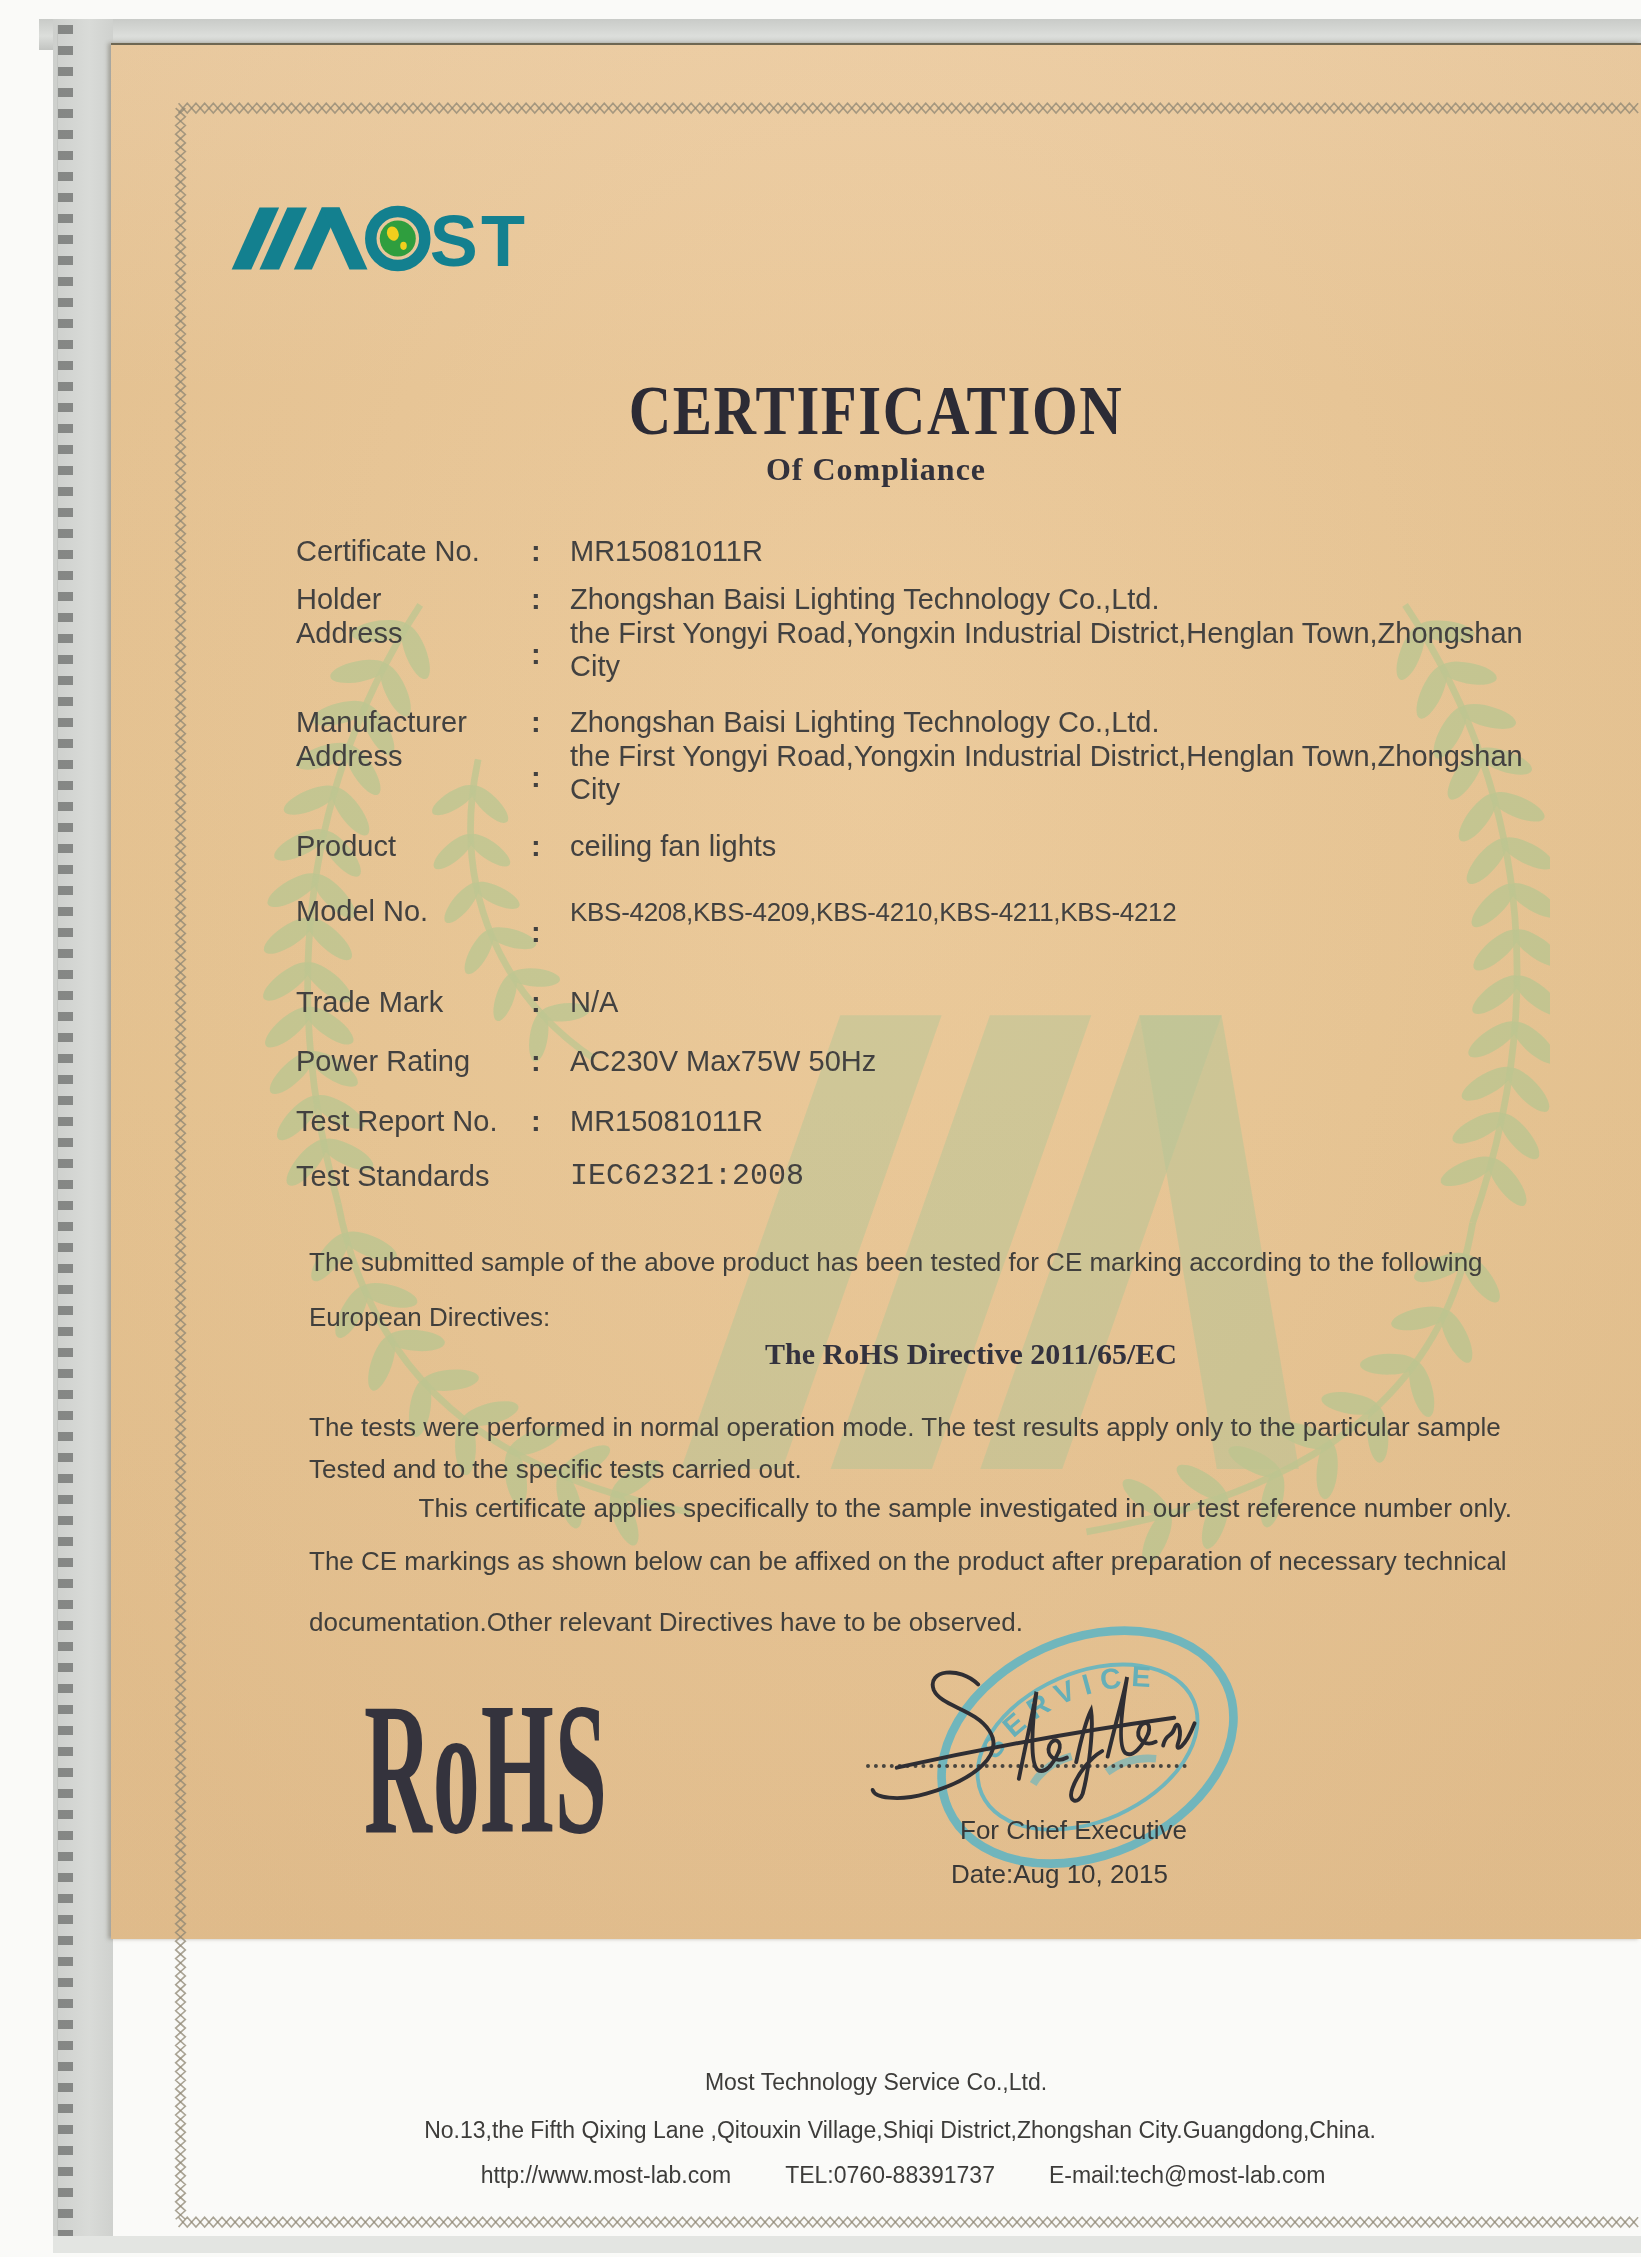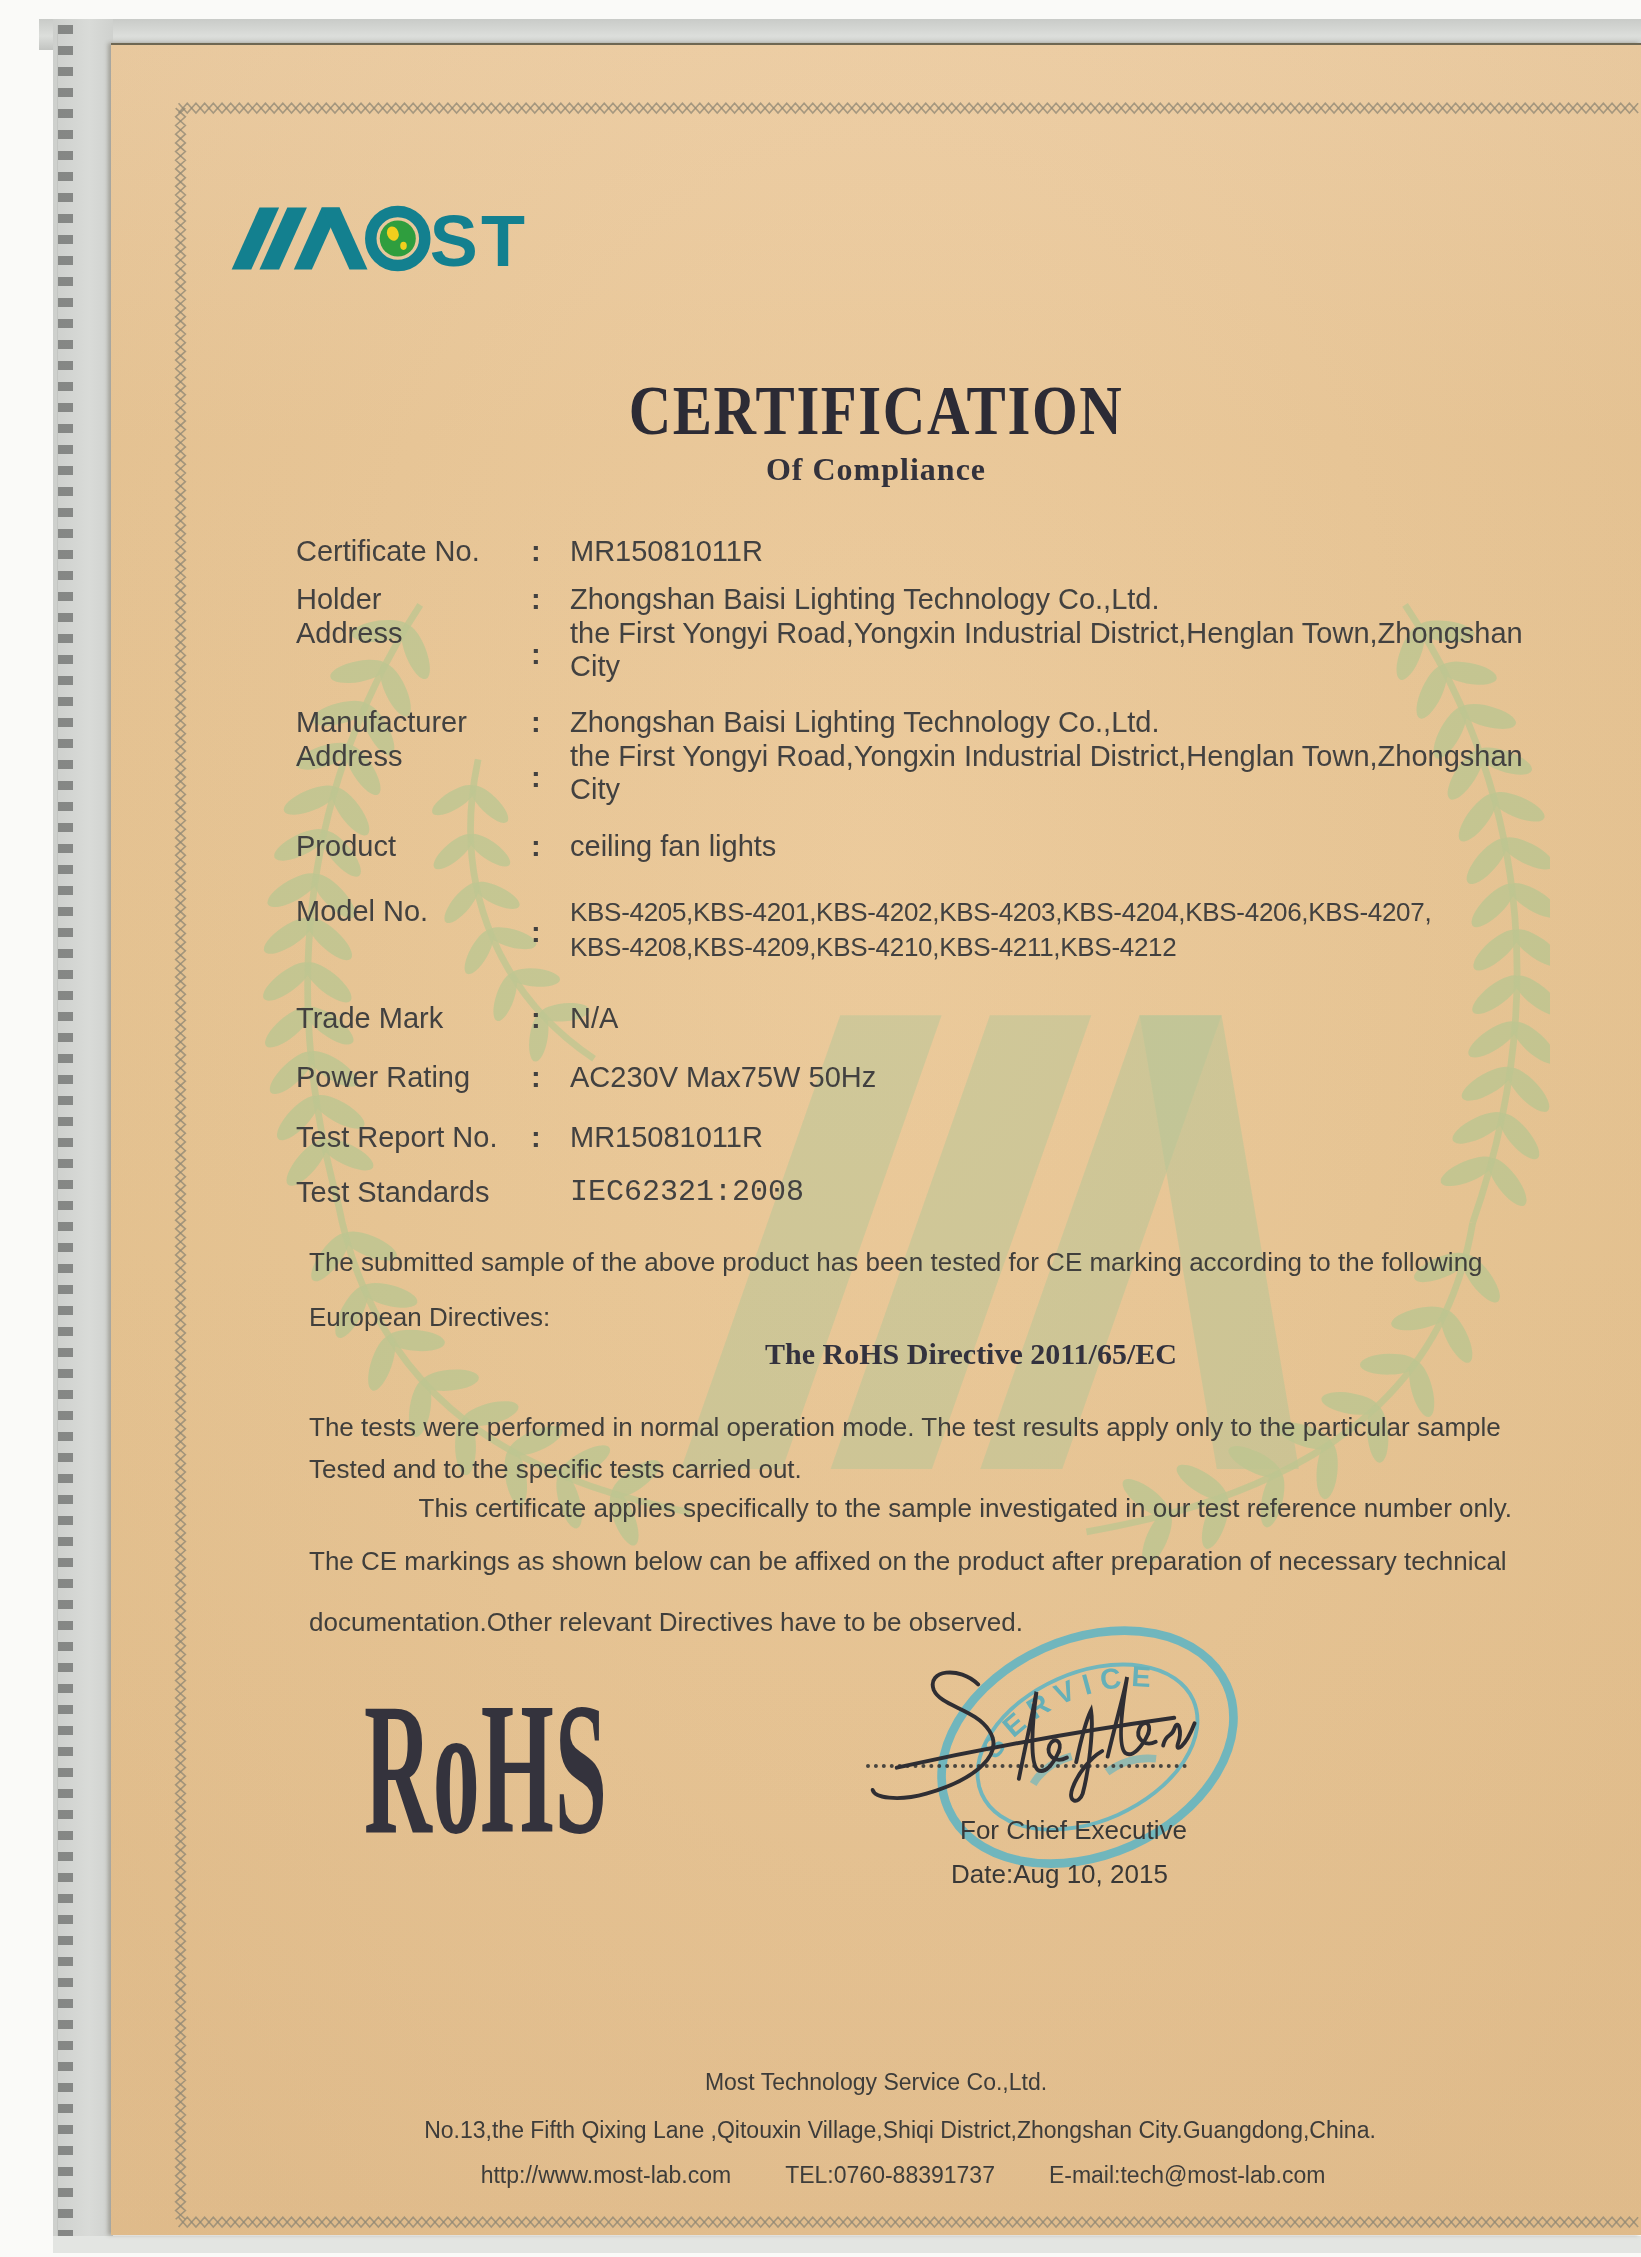--- a/index.html
+++ b/index.html
@@ -14,21 +14,21 @@
     background:linear-gradient(180deg,#c9cbc8,#dcdedb 55%,#c2c4c1); }
   .sleeve-left{ position:absolute; left:53px; top:19.3px; width:60px; height:2221px;
     background:linear-gradient(90deg,#cdcfcc,#d9dbd8 60%,#cfd1ce); }
   .sleeve-bottom{ position:absolute; left:53px; top:2236px; width:1588px; height:17.4px;
     background:#e3e5e2; }
   .perf{ position:absolute; left:57px; top:25px; width:16.4px; height:2211px; z-index:2;
     background:repeating-linear-gradient(180deg, rgba(120,122,120,.85) 0 8.7px, rgba(120,122,120,0) 8.7px 21px);
     border-left:1px solid #c3c5c2; }
 
   
-  .paper{ position:absolute; left:111px; top:43px; width:1530px; height:2192px;
+  .paper{ position:absolute; left:111px; top:43px; width:1530px; height:1896px;
     background:linear-gradient(180deg,#f0d0a6 0%, #ebc898 18%, #eac795 55%, #e7c292 100%);
     border-top:2.9px solid #6e6753;
     box-shadow:-2.9px 0 3.9px rgba(80,72,55,.35);
   }
   .paper-shade{ position:absolute; inset:0;
     background:radial-gradient(ellipse at 50% 38%, rgba(255,255,255,.05), rgba(120,90,40,.07) 88%); }
 
   svg.deco{ position:absolute; pointer-events:none; }
   .zz{ left:0; top:0; width:1530px; height:2192px; z-index:1; }
   .wm{ left:145px; top:502px; width:1294px; height:1120px; z-index:0; opacity:.62; }
@@ -267,21 +267,20 @@
         </div>
         <div class="frow m5">
           <div class="flabel">Product</div>
           <div class="fcolon">:</div>
           <div class="fvalue">ceiling fan lights</div>
         </div>
         <div class="frow m6 mid model">
           <div class="flabel">Model No.</div>
           <div class="fcolon">:</div>
           <div class="fvalue">
-            <div>KBS-4205,KBS-4201,KBS-4202,KBS-4203,KBS-4204,KBS-4206,KBS-4207,</div>
             <div>KBS-4208,KBS-4209,KBS-4210,KBS-4211,KBS-4212</div>
           </div>
         </div>
         <div class="frow m7">
           <div class="flabel">Trade Mark</div>
           <div class="fcolon">:</div>
           <div class="fvalue">N/A</div>
         </div>
         <div class="frow m8">
           <div class="flabel">Power Rating</div>

